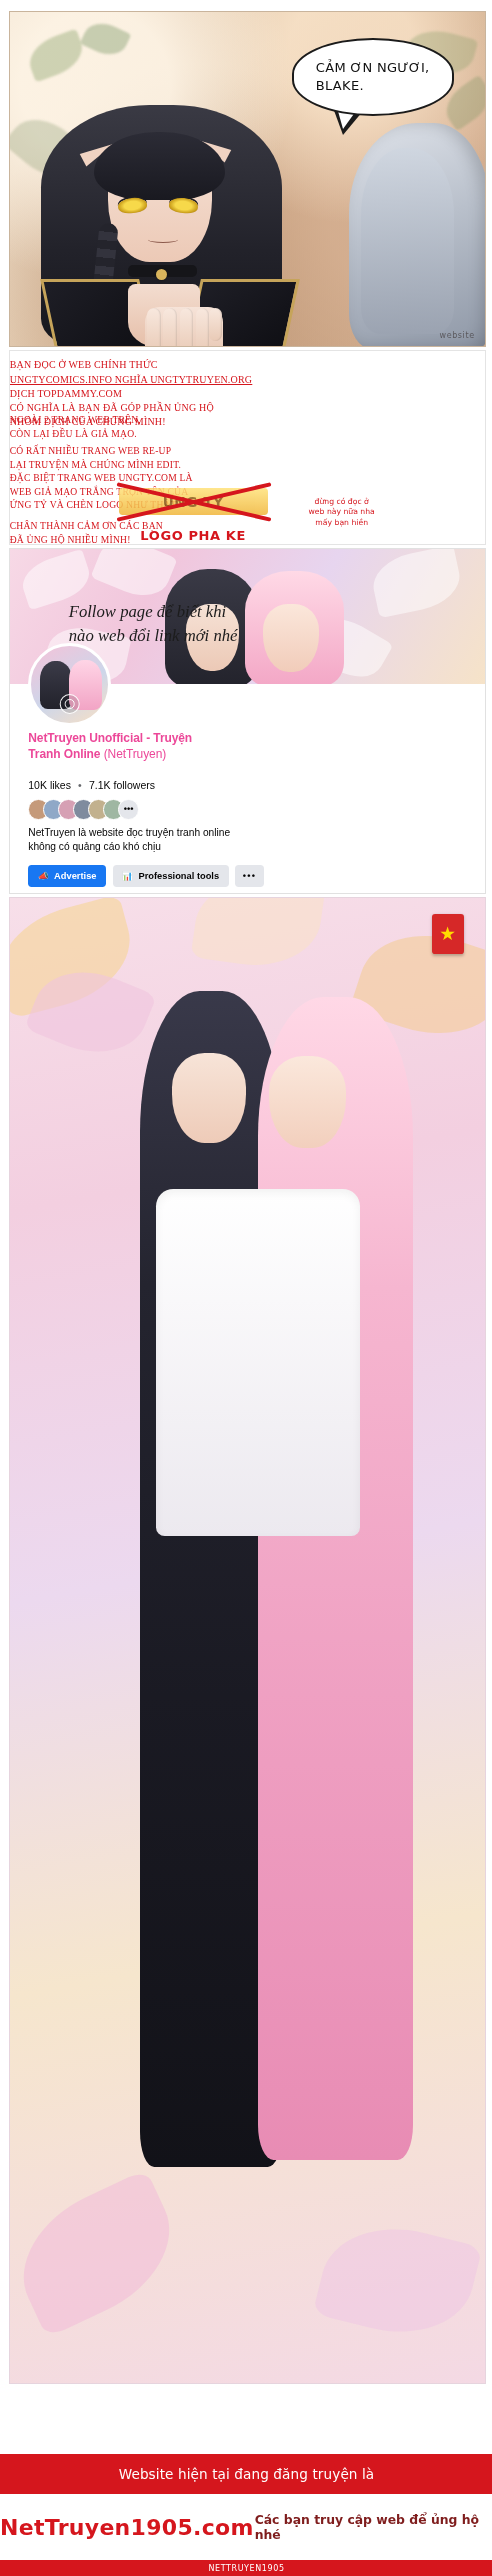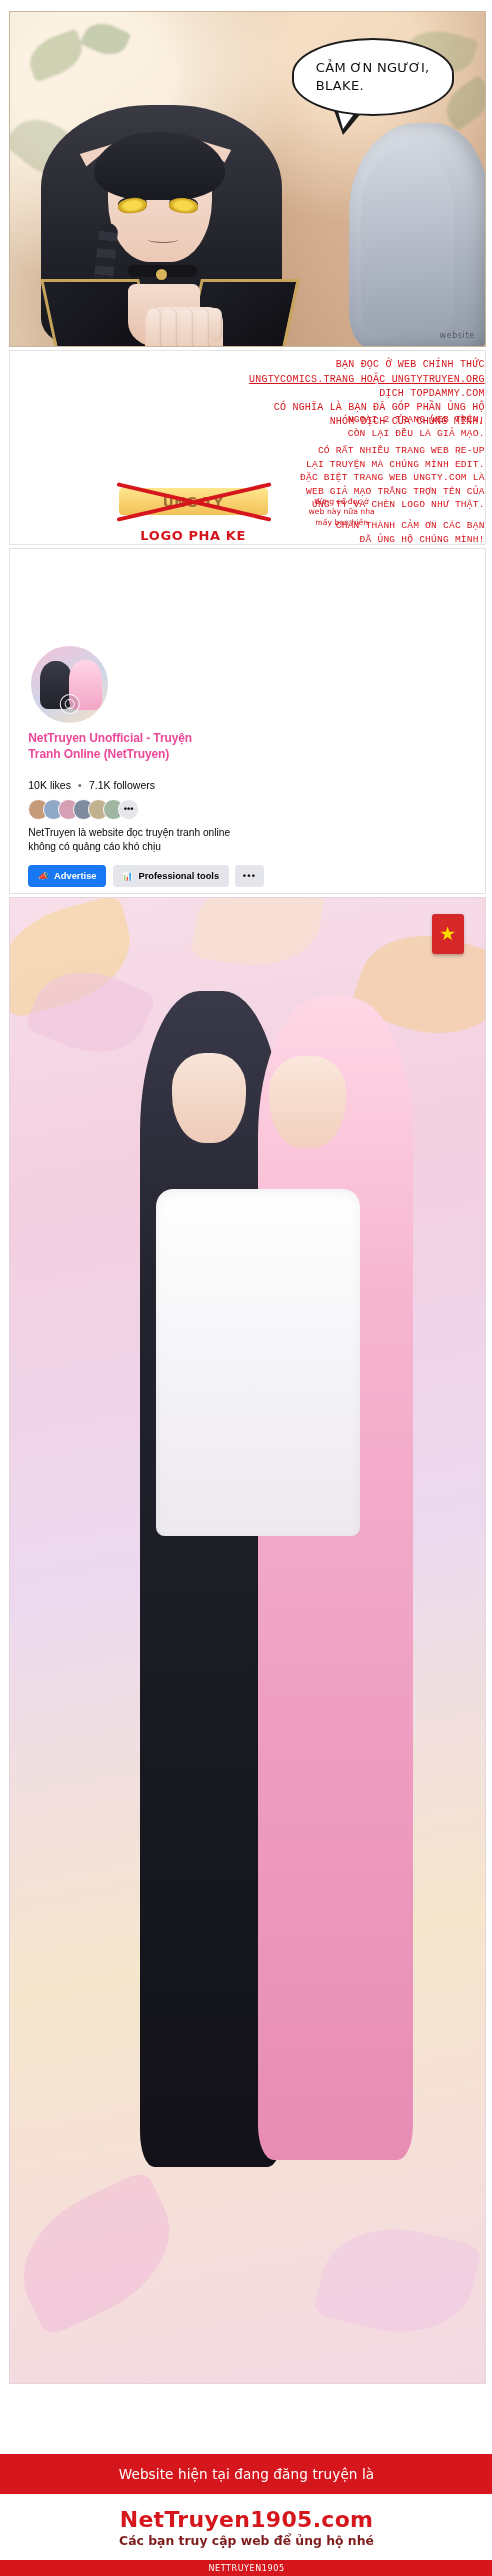--- a/index.html
+++ b/index.html
@@ -225,22 +225,22 @@
     left: 8.7px;
     top: 350px;
     width: 475px;
     height: 193px;
     background: #ffffff;
     border: 0.6px solid #e4e4e4;
     overflow: hidden;
   }
   .notice-text {
     color: #d5161d;
-    font-family: Liberation Mono, monospace;
-    text-align: right;
+    font-family: Liberation Serif, serif;
+    text-align: left;
     letter-spacing: 0.2px;
   }
   .nt-block { position:absolute; left:0; width:475px; }
   .nt1 { top: 7.4px; font-size: 10px; line-height: 1.42; }
   .nt2 { top: 62px; font-size: 9.6px; line-height: 1.42; }
   .nt3 { top: 93px; font-size: 9.6px; line-height: 1.42; }
   .nt4 { top: 168px; font-size: 9.6px; line-height: 1.42; }
   .nt-u { text-decoration: underline; }
   .fake-logo-wrap {
     position:absolute; left:109px; top:137px; width:149px; height:35px;
@@ -355,21 +355,21 @@
     background: rgba(0,0,0,.12);
   }
   .av-camera .lens{
     width:7.4px;height:7.4px;border-radius:50%;border:1.2px solid rgba(255,255,255,.95);
   }
   .fb-title {
     position:absolute; left:18.6px; top:182px; width: 433px;
     font-size: 12px; font-weight: bold; color:#ec4899; line-height:1.3;
     letter-spacing:-0.1px;
   }
-  .fb-title .sub { font-weight: bold; margin-top: 25px; }
+  .fb-title .sub { font-weight: normal; margin-top: 25px; }
   .fb-stats {
     position:absolute; left:18.6px; top:230px;
     font-size: 10.5px; color:#050505;
   }
   .fb-stats .dot { color:#65676b; margin: 0 4.3px; }
   .fb-friends {
     position:absolute; left:18.6px; top:250px;
     display:flex; align-items:center;
   }
   .fb-friends .fav {
@@ -462,21 +462,21 @@
     position:absolute; left:0; bottom:0; width:493px;
   }
   .footer-red {
     width:493px; height:40px; background:#d5161d;
     display:flex; align-items:center; justify-content:center;
     color:#ffffff; font-size:13.6px; font-family:"DejaVu Sans", sans-serif;
     letter-spacing:0.1px;
   }
   .footer-white {
     width:493px; height:66px; background:#ffffff;
-    display:flex; flex-direction:column; align-items:center; justify-content:center;
+    display:flex; flex-direction:row; align-items:center; justify-content:center;
     gap:1px;
   }
   .site-name {
     font-size:22px; font-weight:bold; color:#d5161d;
     font-family:"DejaVu Sans", sans-serif; letter-spacing:0.3px;
   }
   .site-sub {
     font-size:12.4px; color:#7f1d1d; font-family:"DejaVu Sans", sans-serif;font-weight:bold;
   }
   .footer-red2 {
@@ -529,21 +529,21 @@
       <div class="bubble-text">CẢM ƠN NGƯƠI,
 BLAKE.</div>
     </div>
 
     <div class="watermark">website</div>
   </div>
 
   <div class="notice-panel">
     <div class="nt-block nt1 notice-text">
       <div>BẠN ĐỌC Ở WEB CHÍNH THỨC</div>
-      <div class="nt-u">UNGTYCOMICS.TRANG HOẶC UNGTYTRUYEN.ORG</div>
+      <div class="nt-u">UNGTYCOMICS.INFO NGHĨA UNGTYTRUYEN.ORG</div>
       <div>DỊCH TOPDAMMY.COM</div>
       <div>CÓ NGHĨA LÀ BẠN ĐÃ GÓP PHẦN ỦNG HỘ</div>
       <div>NHÓM DỊCH CỦA CHÚNG MÌNH!</div>
     </div>
 
     <div class="nt-block nt2 notice-text">
       <div>NGOÀI 2 TRANG WEB TRÊN,</div>
       <div>CÒN LẠI ĐỀU LÀ GIẢ MẠO.</div>
     </div>
 
@@ -560,25 +560,36 @@
       <div class="cross-a"></div>
       <div class="cross-b"></div>
     </div>
     <div class="handwrite-note" style="white-space:pre-line;">đừng có đọc ở
 web này nữa nha
 mấy bạn hiền</div>
     <div class="logo-fake-label">LOGO PHA KE</div>
 
     <div class="nt-block nt4 notice-text">
       <div>CHÂN THÀNH CẢM ƠN CÁC BẠN</div>
-      <div>ĐÃ ỦNG HỘ CHÚNG MÌNH!</div>
+      <div>ĐÃ ỦNG HỘ NHIỀU MÌNH!</div>
     </div>
   </div>
 
   <div class="fb-panel">
+    <div class="fb-cover">
+      <div class="petal p1"></div>
+      <div class="petal p2"></div>
+      <div class="petal p3"></div>
+      <div class="petal p4"></div>
+      <div class="petal p5"></div>
+      <div class="cover-char-l"></div>
+      <div class="cover-char-r"></div>
+      <div class="cover-overlay-text" style="white-space:pre-line;">Follow page để biết khi
+nào web đổi link mới nhé</div>
+    </div>
 
     <div class="fb-avatar">
       <div class="av-a"></div>
       <div class="av-b"></div>
       <div class="av-camera">
           <div class="lens"></div>
         </div>
     </div>
 
     <div class="fb-title">

